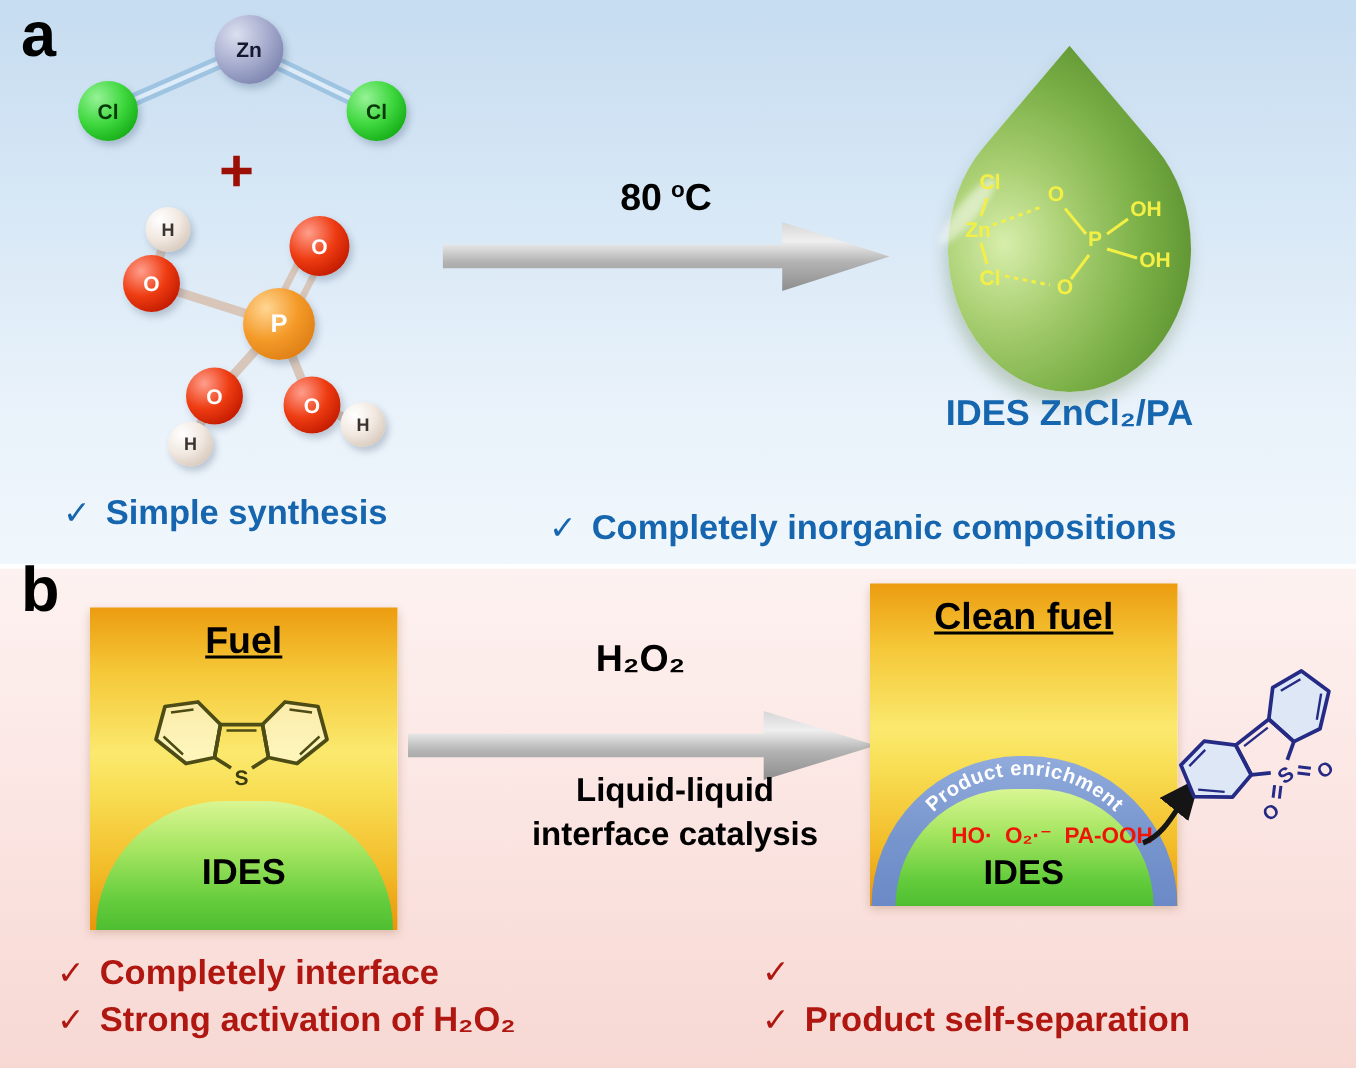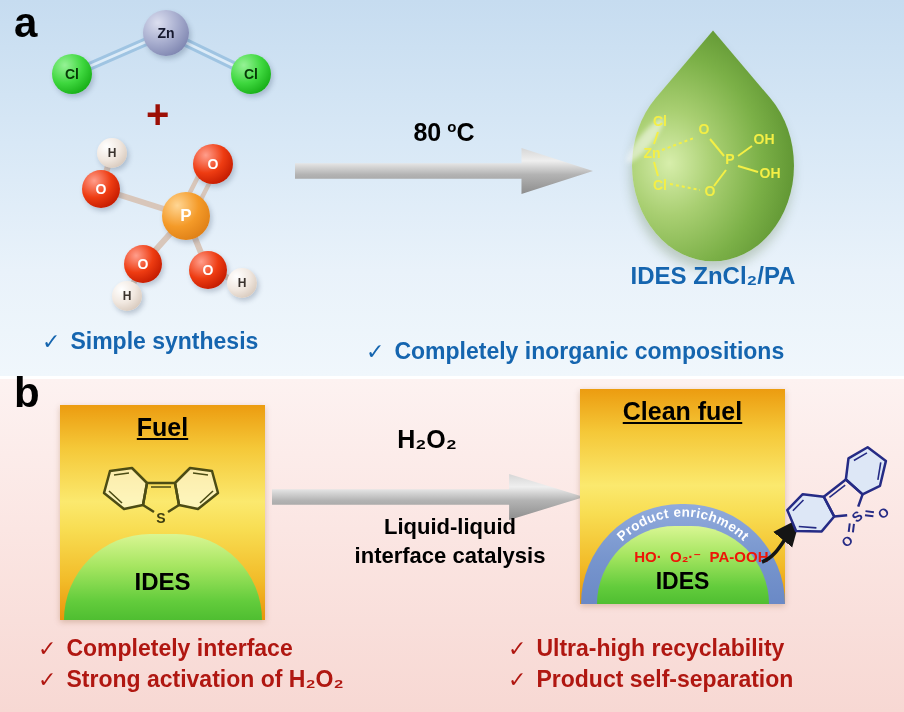--- a/index.html
+++ b/index.html
@@ -231,20 +231,19 @@
     <div class="check check-red" style="left:38px; top:256px;">
       <span class="tick">✓</span>
       <span>Completely interface</span>
     </div>
     <div class="check check-red" style="left:38px; top:287px;">
       <span class="tick">✓</span>
       <span>Strong activation of H₂O₂</span>
     </div>
     <div class="check check-red" style="left:508px; top:256px;">
       <span class="tick">✓</span>
-      <span>Ultra-high recyclability</span>
     </div>
     <div class="check check-red" style="left:508px; top:287px;">
       <span class="tick">✓</span>
       <span>Product self-separation</span>
     </div>
   </section>
 </div>
 
 </body></html>

